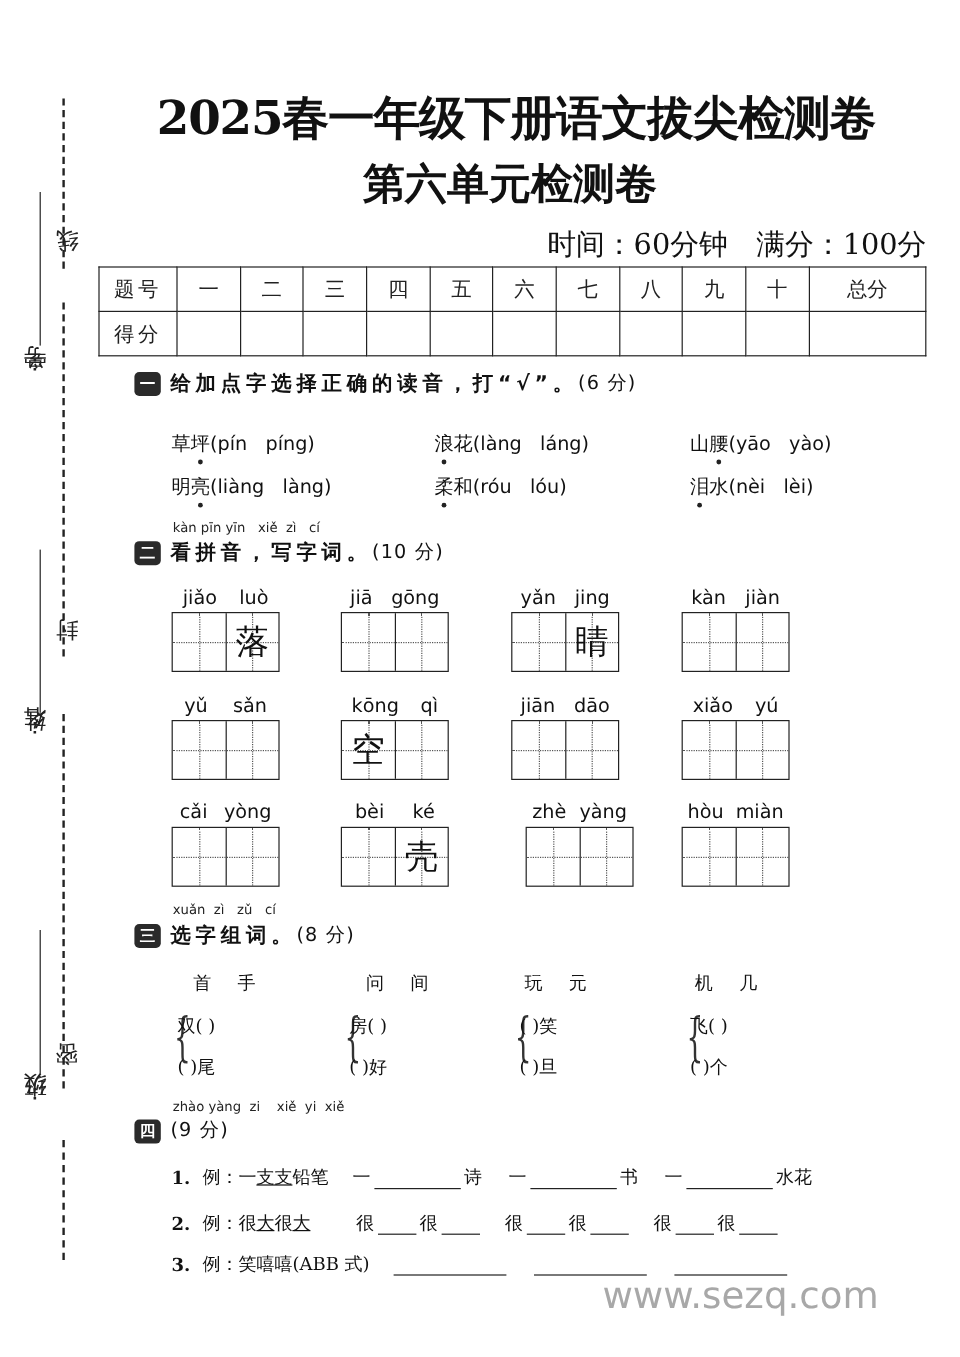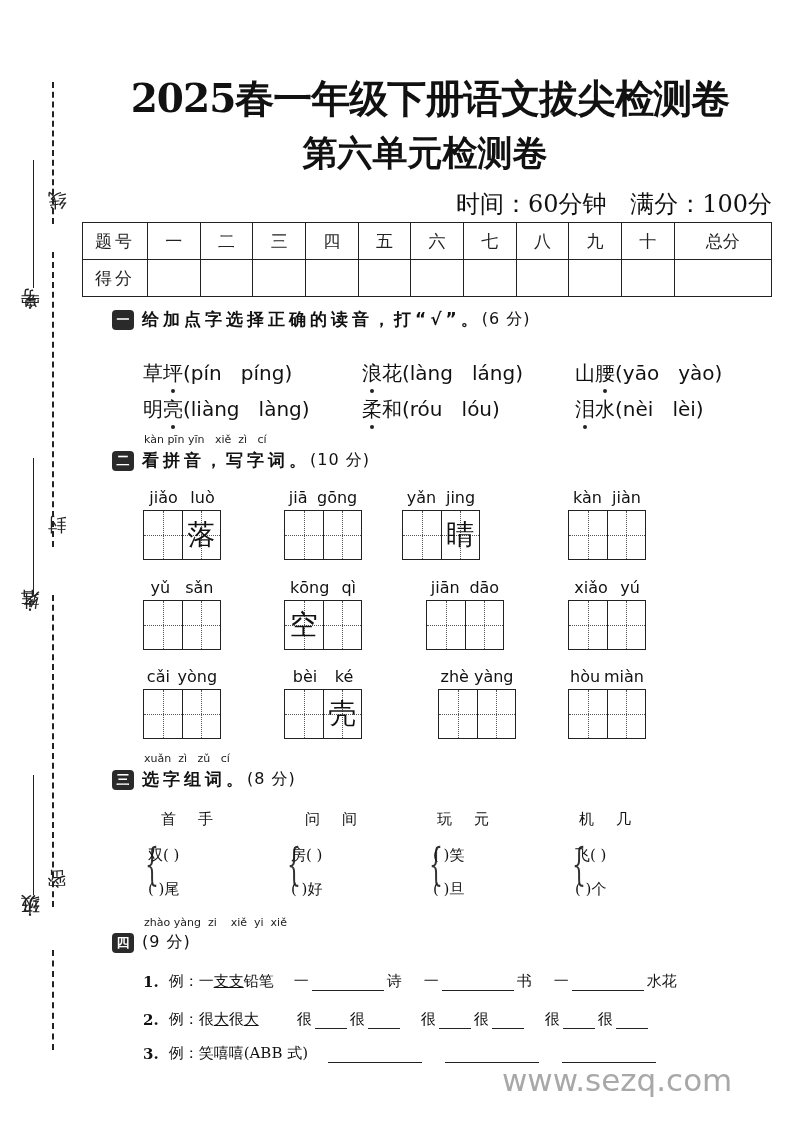--- a/index.html
+++ b/index.html
@@ -29,26 +29,26 @@
   .sec-head { position:absolute; left:112px; }
   .pinyin-row { font-family:"DejaVu Sans", sans-serif; font-size:11px; color:#222; padding-left:32px;
                 white-space:pre; height:14px; }
   .sec-line { display:flex; align-items:center; margin-top:2px; }
   .badge { width:22px; height:20px; background:#2a2a2a; border-radius:4px; color:#fff; display:flex;
            align-items:center; justify-content:center; font-size:13px; font-family:"DejaVu Sans", sans-serif;
            margin-right:8px; font-weight:bold; }
   .sec-title { font-family:"DejaVu Sans", sans-serif; font-size:17px; font-weight:bold; letter-spacing:4px; }
   .sec-score { font-family:"DejaVu Sans", sans-serif; font-size:16px; font-weight:normal; letter-spacing:1px; }
 
-  .q1-item { position:absolute; font-family:"DejaVu Sans", sans-serif; font-size:20px; white-space:pre; }
+  .q1-item { position:absolute; font-family:"DejaVu Sans", sans-serif; font-size:16px; white-space:pre; }
   .dotted-char { position:relative; display:inline-block; }
   .dotted-char::after { content:""; position:absolute; left:50%; bottom:-6px; width:4px; height:4px;
                         margin-left:-2px; border-radius:50%; background:#222; }
 
-  .grid-group { position:absolute; width:78px; }
+  .grid-group { position:absolute; width:90px; }
   .grid-pinyin { font-family:"DejaVu Sans", sans-serif; font-size:16px; display:flex; justify-content:space-around;
                  height:20px; line-height:20px; margin-bottom:2px; }
   .grid-boxes { display:flex; border:1.5px solid #222; height:48px; }
   .cell { flex:1; position:relative; border-right:1.5px solid #222; display:flex; align-items:center;
           justify-content:center; font-size:28px; font-family:"DejaVu Serif", serif; }
   .cell:last-child { border-right:none; }
   .cell::before { content:""; position:absolute; left:0; right:0; top:50%; border-top:1px dotted #555; }
   .cell::after { content:""; position:absolute; top:0; bottom:0; left:50%; border-left:1px dotted #555; }
   .cell span { position:relative; z-index:1; background:transparent; }
 
@@ -166,21 +166,21 @@
     </div>
   <div class="grid-boxes">
       <div class="cell">
         <span></span>
       </div>
       <div class="cell">
         <span></span>
       </div>
     </div>
 </div>
-<div class="grid-group" style="left:402px;top:488px;">
+<div class="grid-group" style="left:426px;top:488px;">
   <div class="grid-pinyin">
       <span>yǎn</span>
       <span>jing</span>
     </div>
   <div class="grid-boxes">
       <div class="cell">
         <span></span>
       </div>
       <div class="cell">
         <span>睛</span>

